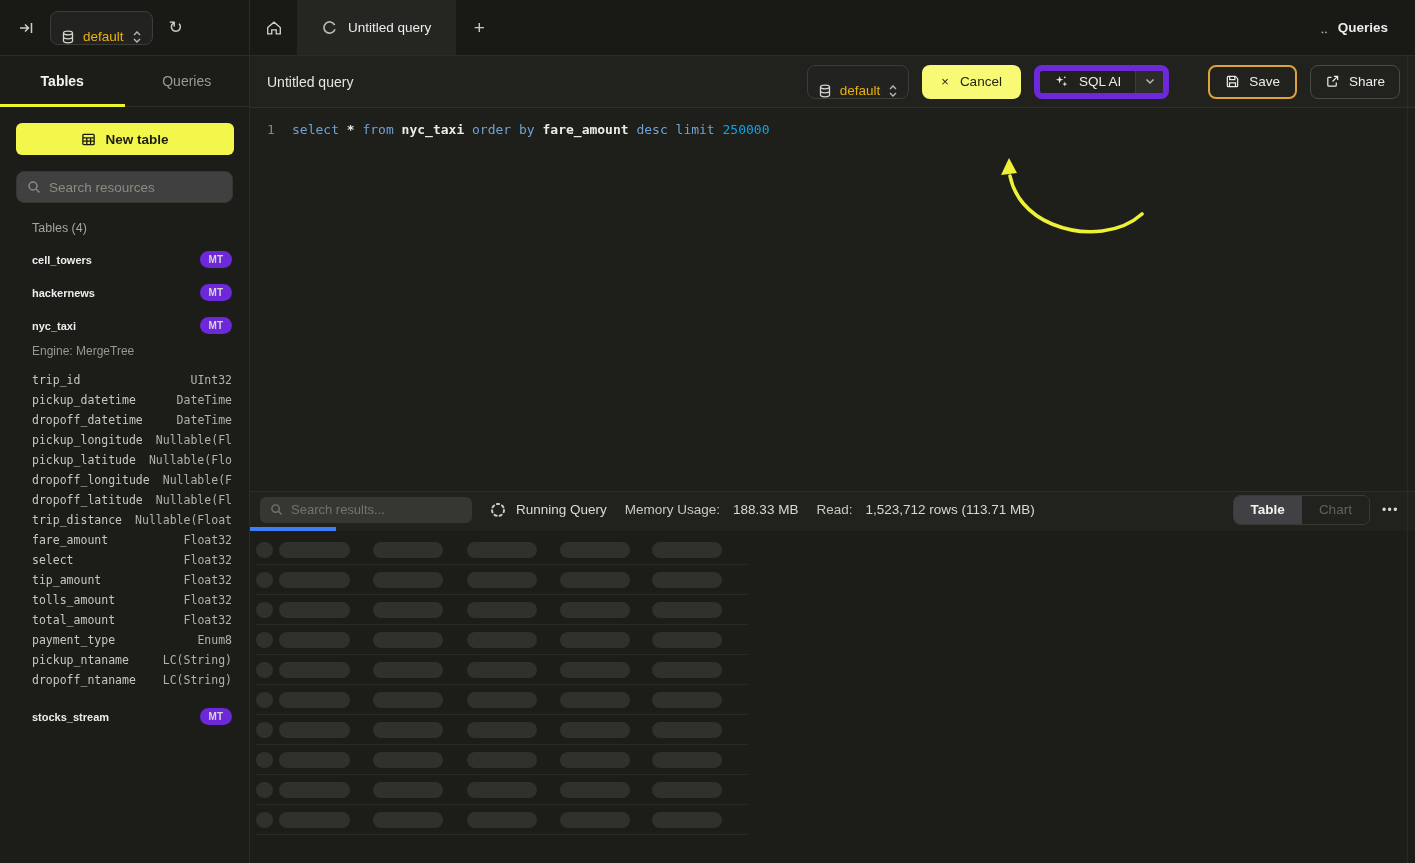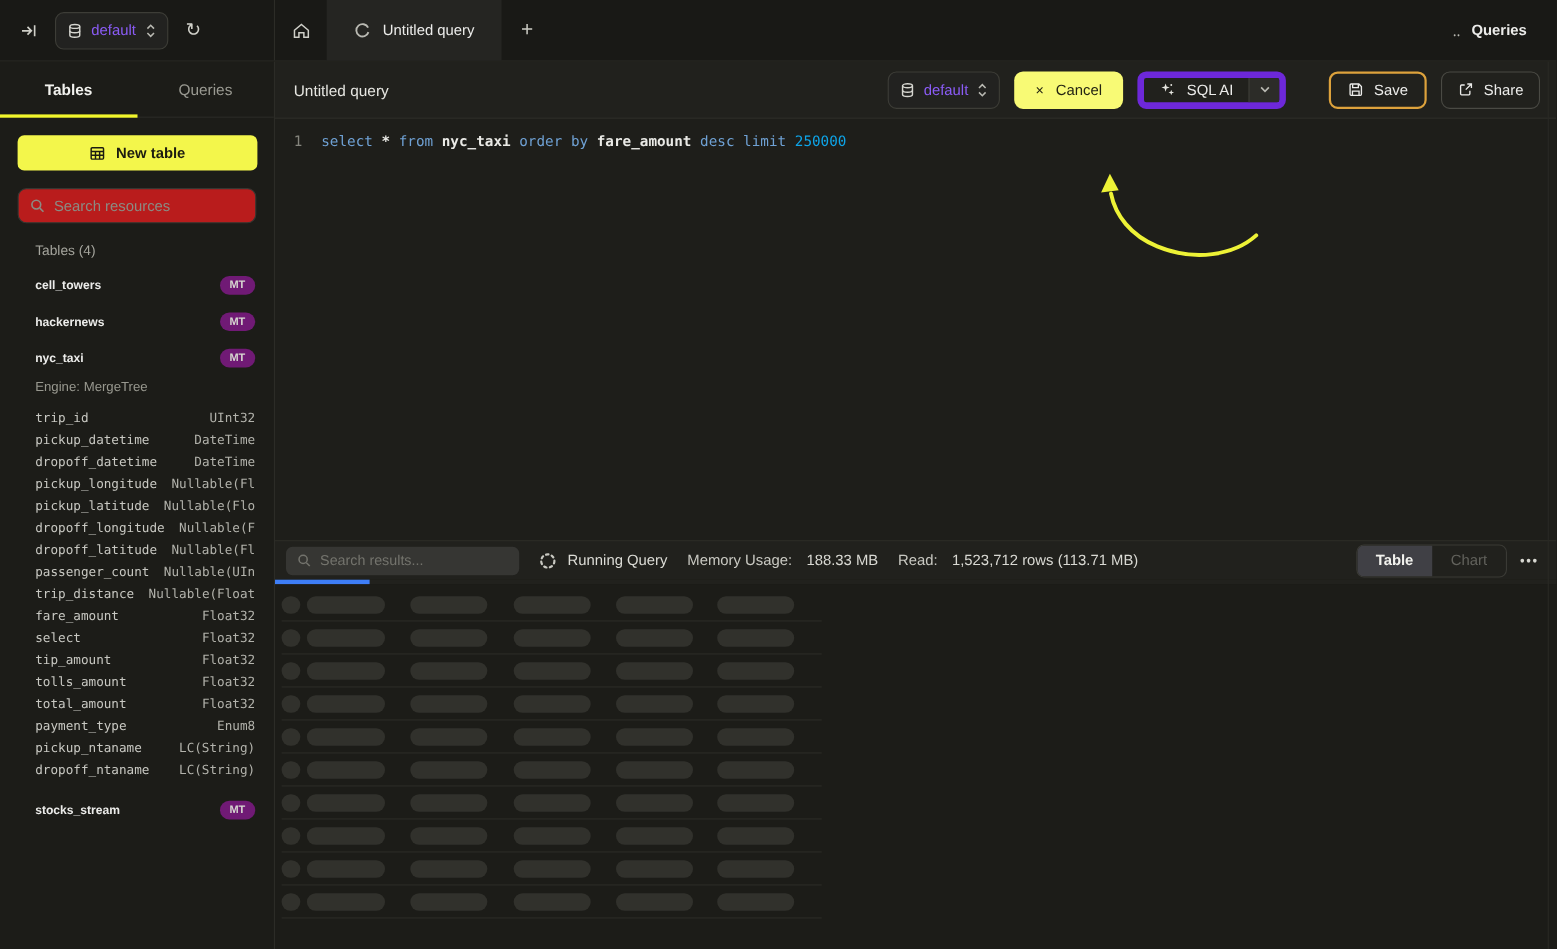--- a/index.html
+++ b/index.html
@@ -11,22 +11,22 @@
   }
   svg { display:block; }
 
   
   .topbar { position:absolute; top:0; left:0; width:1415px; height:56px;
     background:#191916; border-bottom:1px solid #2c2c27; display:flex; align-items:stretch; }
   .side-top { width:250px; display:flex; align-items:center; padding:0 14px; gap:12px;
     border-right:1px solid #2c2c27; }
   .icon-btn { background:none; border:none; color:#cfcfc8; cursor:pointer;
     display:flex; align-items:center; justify-content:center; padding:4px; }
-  .db-select { display:flex; align-items:center; gap:8px; height:34px; padding:0 10px;
-    background:#222220; border:1px solid #3d3d37; border-radius:8px; color:#8b5cf6; cursor:pointer; }
+  .db-select { display:flex; align-items:flex-end; gap:8px; height:34px; padding:0 10px;
+    background:#222220; border:1px solid #3d3d37; border-radius:8px; color:#eab308; cursor:pointer; }
   .refresh-glyph { font-size:17px; color:#cfcfc8; }
   .tabbar { flex:1; display:flex; align-items:stretch; }
   .home-btn { width:47px; display:flex; align-items:center; justify-content:center; }
   .qtab { display:flex; align-items:center; gap:11px; padding:0 25px; background:#252522; cursor:pointer; }
   .qtab-label { color:#ececea; font-weight:500; }
   .plus-btn { width:46px; display:flex; align-items:center; justify-content:center;
     color:#c9c9c2; font-size:19px; font-weight:300; }
   .top-right { margin-left:auto; display:flex; align-items:center; gap:9px; padding-right:27px; cursor:pointer; }
   .dots-icon { color:#b9b9b2; font-size:13px; letter-spacing:1px; }
   .top-right .lbl { font-weight:600; color:#ececea; }
@@ -37,28 +37,28 @@
   .side-tabs { height:51px; display:flex; border-bottom:1px solid #2c2c27; }
   .side-tab { flex:1; display:flex; align-items:center; justify-content:center;
     font-size:14px; color:#9a9a92; cursor:pointer; position:relative; }
   .side-tab.active { color:#f2f2ee; font-weight:600; }
   .side-tab.active::after { content:""; position:absolute; left:0; right:0; bottom:-1px;
     height:3px; background:#f1f52c; }
   .new-table { margin:16px 16px 0; height:32px; width:218px; display:flex; align-items:center;
     justify-content:center; gap:9px; background:#f3f64b; color:#1c1c10; font-weight:600;
     font-size:13.5px; border:none; border-radius:6px; cursor:pointer; }
   .search-box { margin:16px 16px 0; height:32px; display:flex; align-items:center; gap:8px;
-    padding:0 10px; background:#b91c1c; border:1px solid #363631; border-radius:8px; }
+    padding:0 10px; background:#404040; border:1px solid #363631; border-radius:8px; }
   .search-box input { flex:1; background:transparent; border:none; outline:none;
     color:#cfcfc8; font-family:"Liberation Sans",sans-serif; font-size:13.5px; }
   .search-box input::placeholder { color:#8b8b83; }
   .section-label { margin:18px 0 0 32px; font-size:12.5px; color:#a5a59d; }
   .tbl-item { height:33px; display:flex; align-items:center; padding:0 17px 0 32px; cursor:pointer; }
   .tbl-item .nm { font-size:11px; font-weight:600; color:#ececea; }
-  .badge { margin-left:auto; background:#701a75; color:#d6d6d0; font-size:10px; font-weight:700;
+  .badge { margin-left:auto; background:#6d28d9; color:#d6d6d0; font-size:10px; font-weight:700;
     padding:3px 9px; border-radius:10px; }
   .engine-line { padding:2px 0 6px 32px; font-size:12px; color:#98988f; }
   .col-row { height:20px; display:flex; align-items:center; padding:0 17px 0 32px;
     font-family:"DejaVu Sans Mono", monospace; font-size:11.5px; white-space:nowrap; overflow:hidden; }
   .col-row .cn { color:#c8c8c2; }
   .col-row .ct { margin-left:auto; color:#b2b2ab; }
   .cols-wrap { margin:6px 0 10px; }
   .mt8 { margin-top:8px; }
 
   
@@ -241,24 +241,20 @@
         </div>
         <div class="col-row">
           <span class="cn">dropoff_longitude</span>
           <span class="ct">Nullable(F</span>
         </div>
         <div class="col-row">
           <span class="cn">dropoff_latitude</span>
           <span class="ct">Nullable(Fl</span>
         </div>
         <div class="col-row">
-          <span class="cn">passenger_count</span>
-          <span class="ct">Nullable(UIn</span>
-        </div>
-        <div class="col-row">
           <span class="cn">trip_distance</span>
           <span class="ct">Nullable(Float</span>
         </div>
         <div class="col-row">
           <span class="cn">fare_amount</span>
           <span class="ct">Float32</span>
         </div>
         <div class="col-row">
           <span class="cn">select</span>
           <span class="ct">Float32</span>

